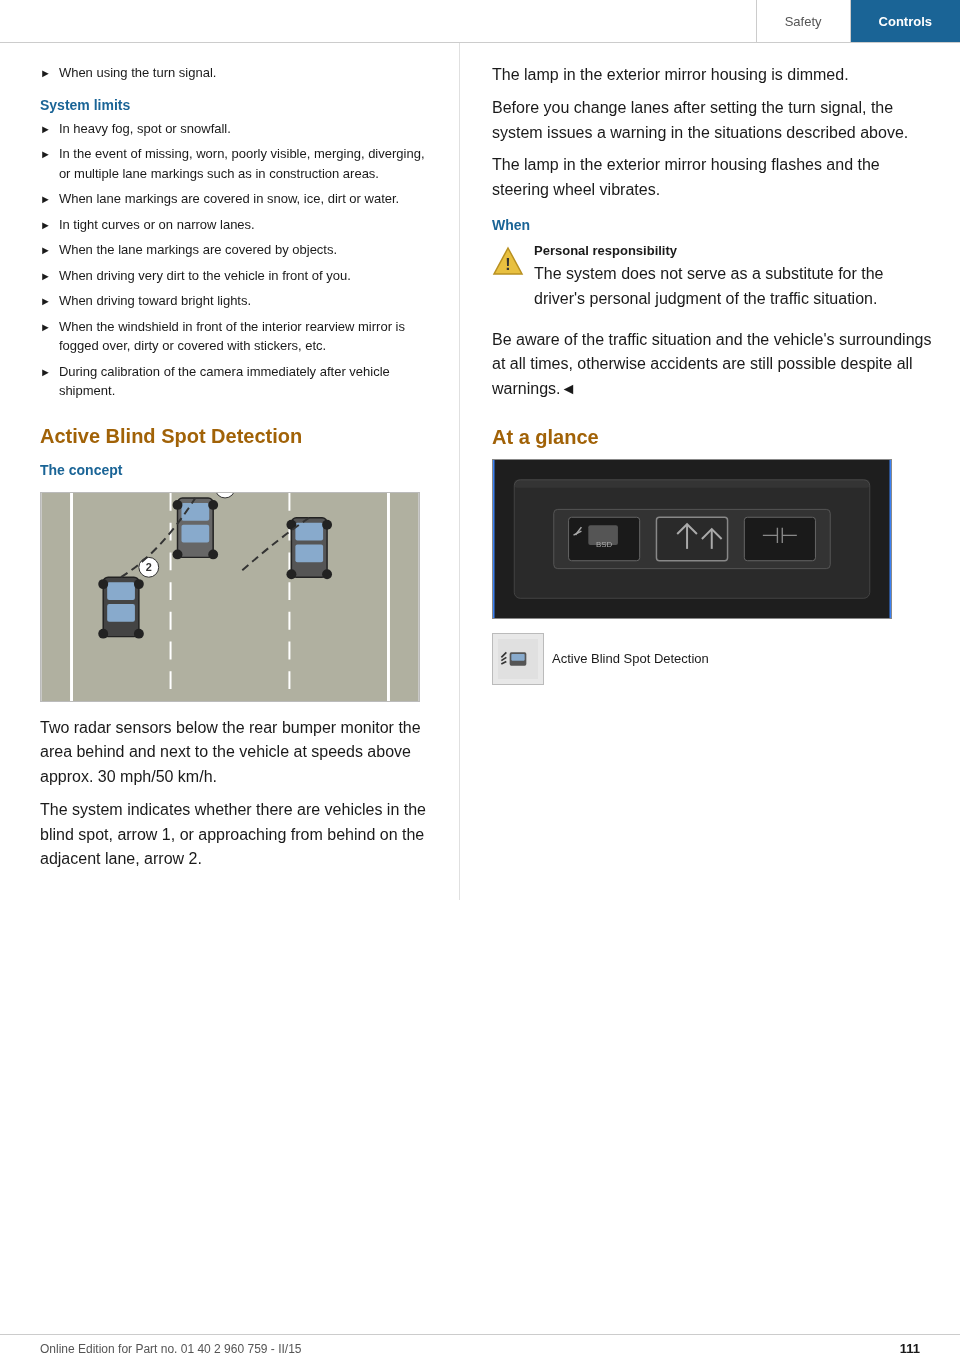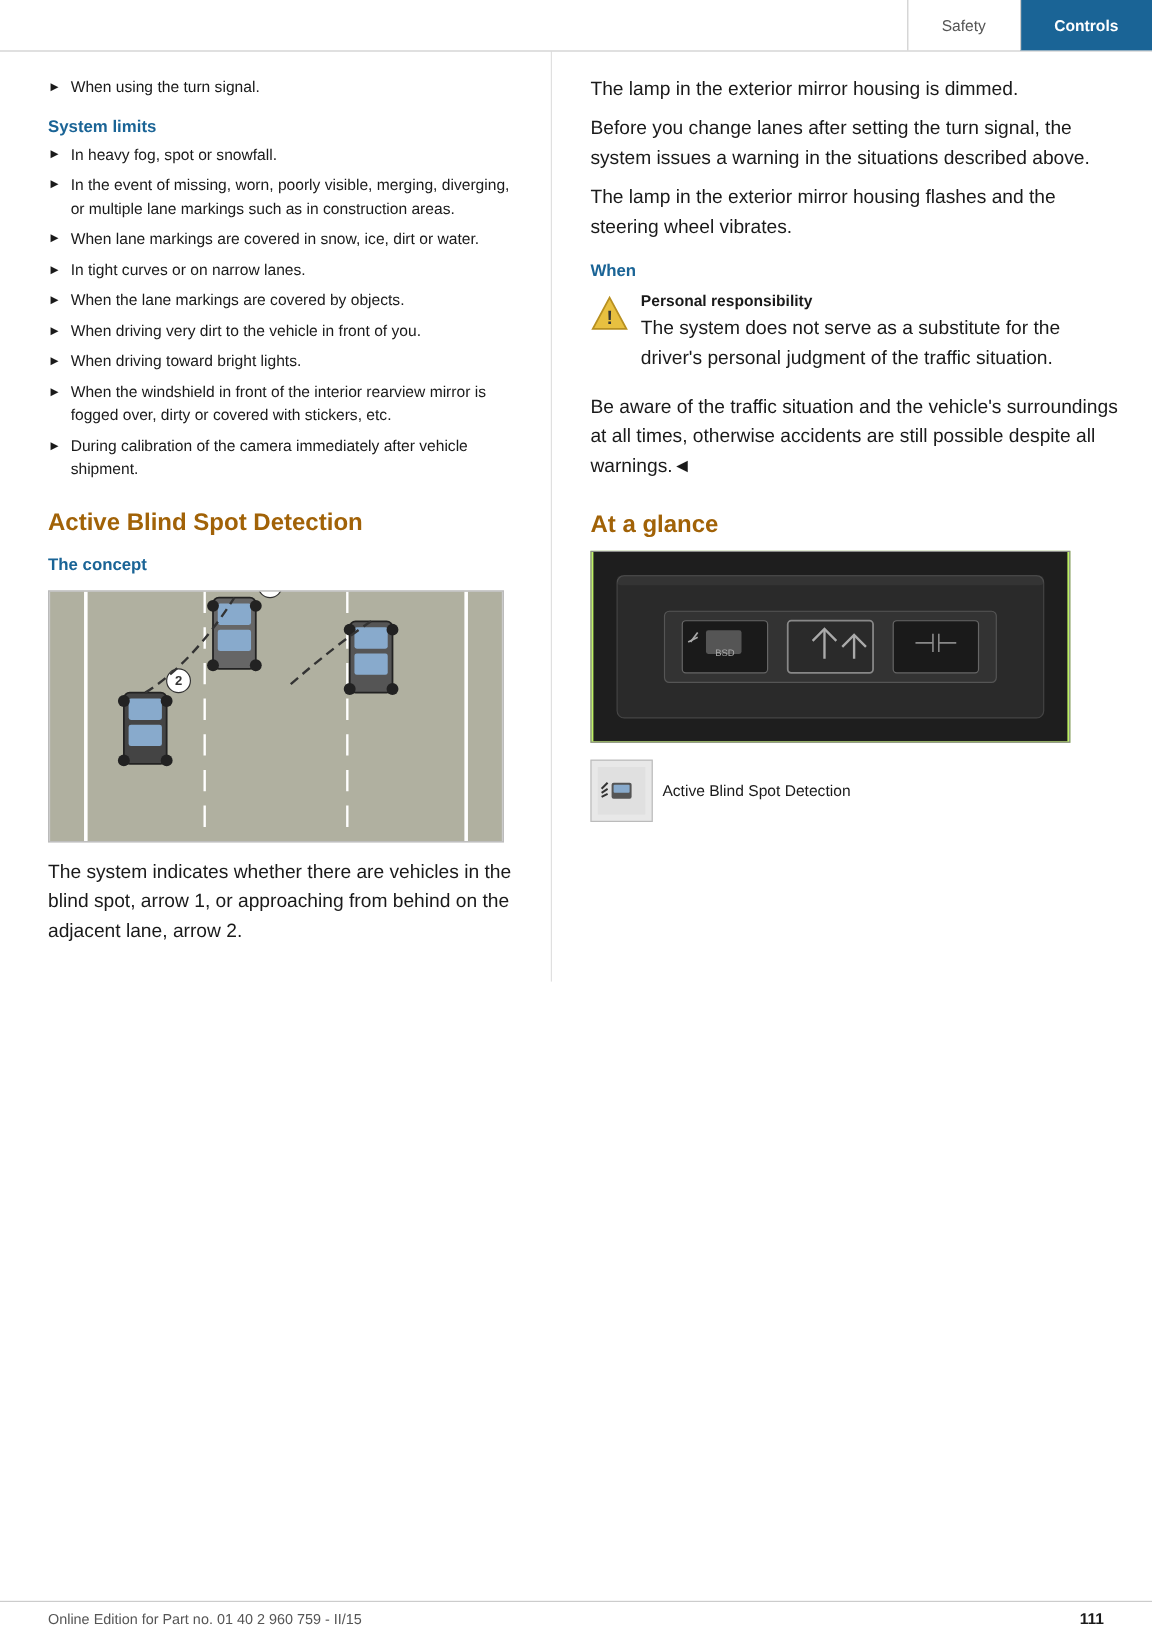--- a/index.html
+++ b/index.html
@@ -116,21 +116,21 @@
     
     .concept-svg {
       width: 100%;
       height: 100%;
     }
 
     
     .vehicle-button-image {
       width: 400px;
       height: 160px;
-      background: #bef264;
+      background: #3b82f6;
       margin: 10px 0 14px 0;
       position: relative;
       overflow: hidden;
       border: 1px solid #888;
       display: flex;
       align-items: center;
       justify-content: center;
     }
 
     
@@ -313,20 +313,21 @@
 
           <circle cx="30" cy="-45" r="10" fill="white" stroke="#333" stroke-width="1"></circle>
           <text x="30" y="-41" text-anchor="middle" font-size="11" font-weight="bold" fill="#333">1</text>
         </g>
 
         <path d="M80,85 Q120,60 155,5" stroke="#333" stroke-width="2" stroke-dasharray="8,5" fill="none"></path>
         <path d="M270,25 Q240,45 200,80" stroke="#333" stroke-width="2" stroke-dasharray="8,5" fill="none"></path>
       </svg>
     </div>
 
+    <p class="body-text">Two radar sensors below the rear bumper monitor the area behind and next to the vehicle at speeds above approx. 30 mph/50 km/h.</p>
     <p class="body-text">The system indicates whether there are vehicles in the blind spot, arrow 1, or approaching from behind on the adjacent lane, arrow 2.</p>
 
   </div>
 
   <div class="right-col">
 
     <p class="body-text">The lamp in the exterior mirror housing is dimmed.</p>
     <p class="body-text">Before you change lanes after setting the turn signal, the system issues a warning in the situations described above.</p>
     <p class="body-text">The lamp in the exterior mirror housing flashes and the steering wheel vibrates.</p>
 

